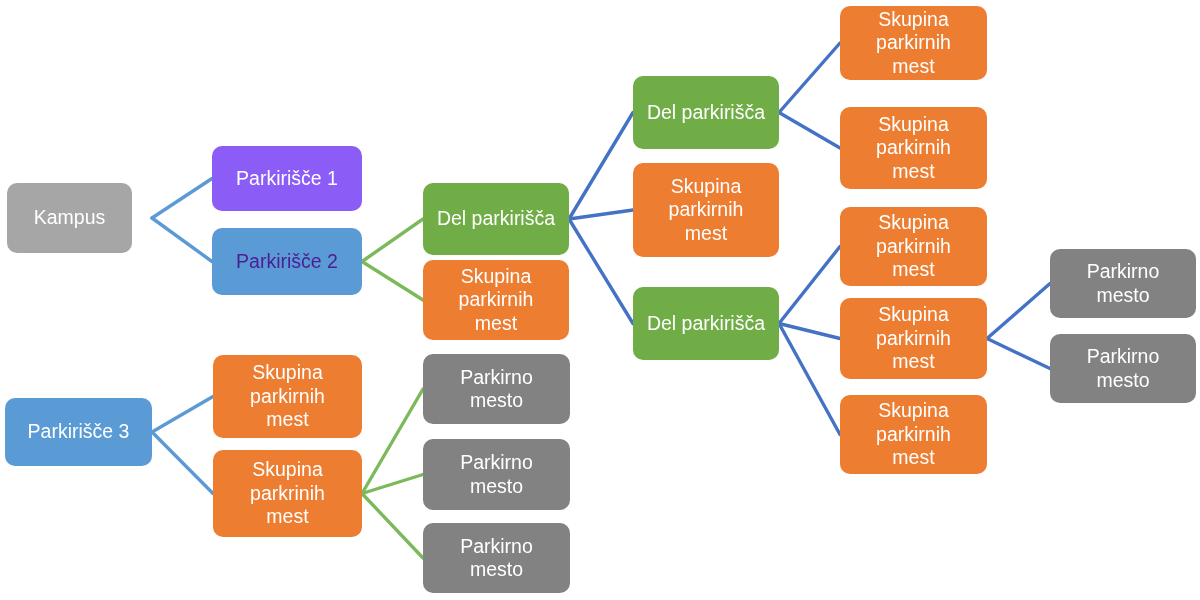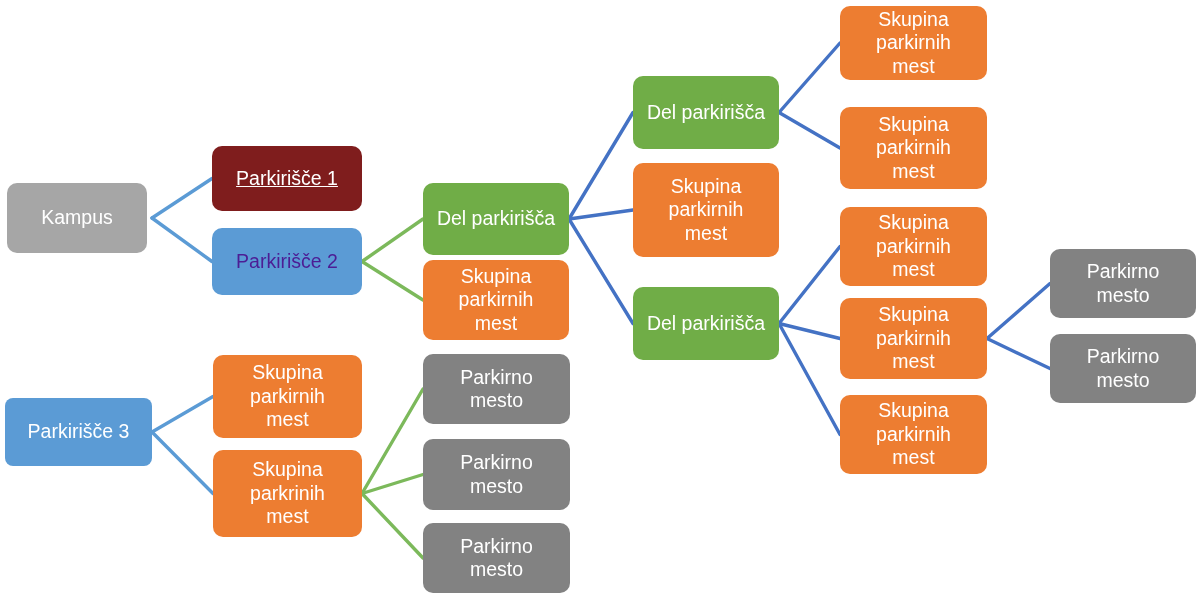--- a/index.html
+++ b/index.html
@@ -61,24 +61,24 @@
       <line x1="779" y1="323.5" x2="840" y2="434.5" stroke="#4472C4" stroke-width="3.4" stroke-linecap="round"></line>
       <line x1="987" y1="338.5" x2="1050" y2="283.5" stroke="#4472C4" stroke-width="3.4" stroke-linecap="round"></line>
       <line x1="987" y1="338.5" x2="1050" y2="368.5" stroke="#4472C4" stroke-width="3.4" stroke-linecap="round"></line>
       <line x1="152" y1="432" x2="213" y2="396.5" stroke="#5B9BD5" stroke-width="3.4" stroke-linecap="round"></line>
       <line x1="152" y1="432" x2="213" y2="493.5" stroke="#5B9BD5" stroke-width="3.4" stroke-linecap="round"></line>
       <line x1="362" y1="493.5" x2="423" y2="389" stroke="#7CB95B" stroke-width="3.4" stroke-linecap="round"></line>
       <line x1="362" y1="493.5" x2="423" y2="474.5" stroke="#7CB95B" stroke-width="3.4" stroke-linecap="round"></line>
       <line x1="362" y1="493.5" x2="423" y2="558" stroke="#7CB95B" stroke-width="3.4" stroke-linecap="round"></line>
     </svg>
   <div id="nodes-layer">
-      <div class="node" style="left: 7px; top: 183px; width: 140px; height: 70px; background: rgb(166, 166, 166); color: rgb(255, 255, 255);">
+      <div class="node" style="left: 7px; top: 183px; width: 125px; height: 70px; background: rgb(166, 166, 166); color: rgb(255, 255, 255);">
         <span>Kampus</span>
       </div>
-      <div class="node" style="left: 212px; top: 146px; width: 150px; height: 65px; background: #7f1d1d; color: rgb(255, 255, 255); text-decoration: underline;">
+      <div class="node" style="left: 212px; top: 146px; width: 150px; height: 65px; background: #8b5cf6; color: rgb(255, 255, 255);">
         <span>Parkirišče 1</span>
       </div>
       <div class="node" style="left: 212px; top: 228px; width: 150px; height: 67px; background: rgb(91, 155, 213); color: #4c1d95;">
         <span>Parkirišče 2</span>
       </div>
       <div class="node" style="left: 423px; top: 183px; width: 146px; height: 72px; background: rgb(112, 173, 71); color: rgb(255, 255, 255);">
         <span>Del parkirišča</span>
       </div>
       <div class="node" style="left: 423px; top: 260px; width: 146px; height: 80px; background: rgb(237, 125, 49); color: rgb(255, 255, 255);">
         <span>Skupina</span>
@@ -122,21 +122,21 @@
         <span>mest</span>
       </div>
       <div class="node" style="left: 1050px; top: 249px; width: 146px; height: 69px; background: rgb(130, 130, 130); color: rgb(255, 255, 255);">
         <span>Parkirno</span>
         <span>mesto</span>
       </div>
       <div class="node" style="left: 1050px; top: 334px; width: 146px; height: 69px; background: rgb(130, 130, 130); color: rgb(255, 255, 255);">
         <span>Parkirno</span>
         <span>mesto</span>
       </div>
-      <div class="node" style="left: 5px; top: 398px; width: 147px; height: 68px; background: rgb(91, 155, 213); color: rgb(255, 255, 255); border-radius: 8px;">
+      <div class="node" style="left: 5px; top: 398px; width: 147px; height: 68px; background: rgb(91, 155, 213); color: rgb(255, 255, 255);">
         <span>Parkirišče 3</span>
       </div>
       <div class="node" style="left: 213px; top: 355px; width: 149px; height: 83px; background: rgb(237, 125, 49); color: rgb(255, 255, 255);">
         <span>Skupina</span>
         <span>parkirnih</span>
         <span>mest</span>
       </div>
       <div class="node" style="left: 213px; top: 450px; width: 149px; height: 87px; background: rgb(237, 125, 49); color: rgb(255, 255, 255);">
         <span>Skupina</span>
         <span>parkrinih</span>

